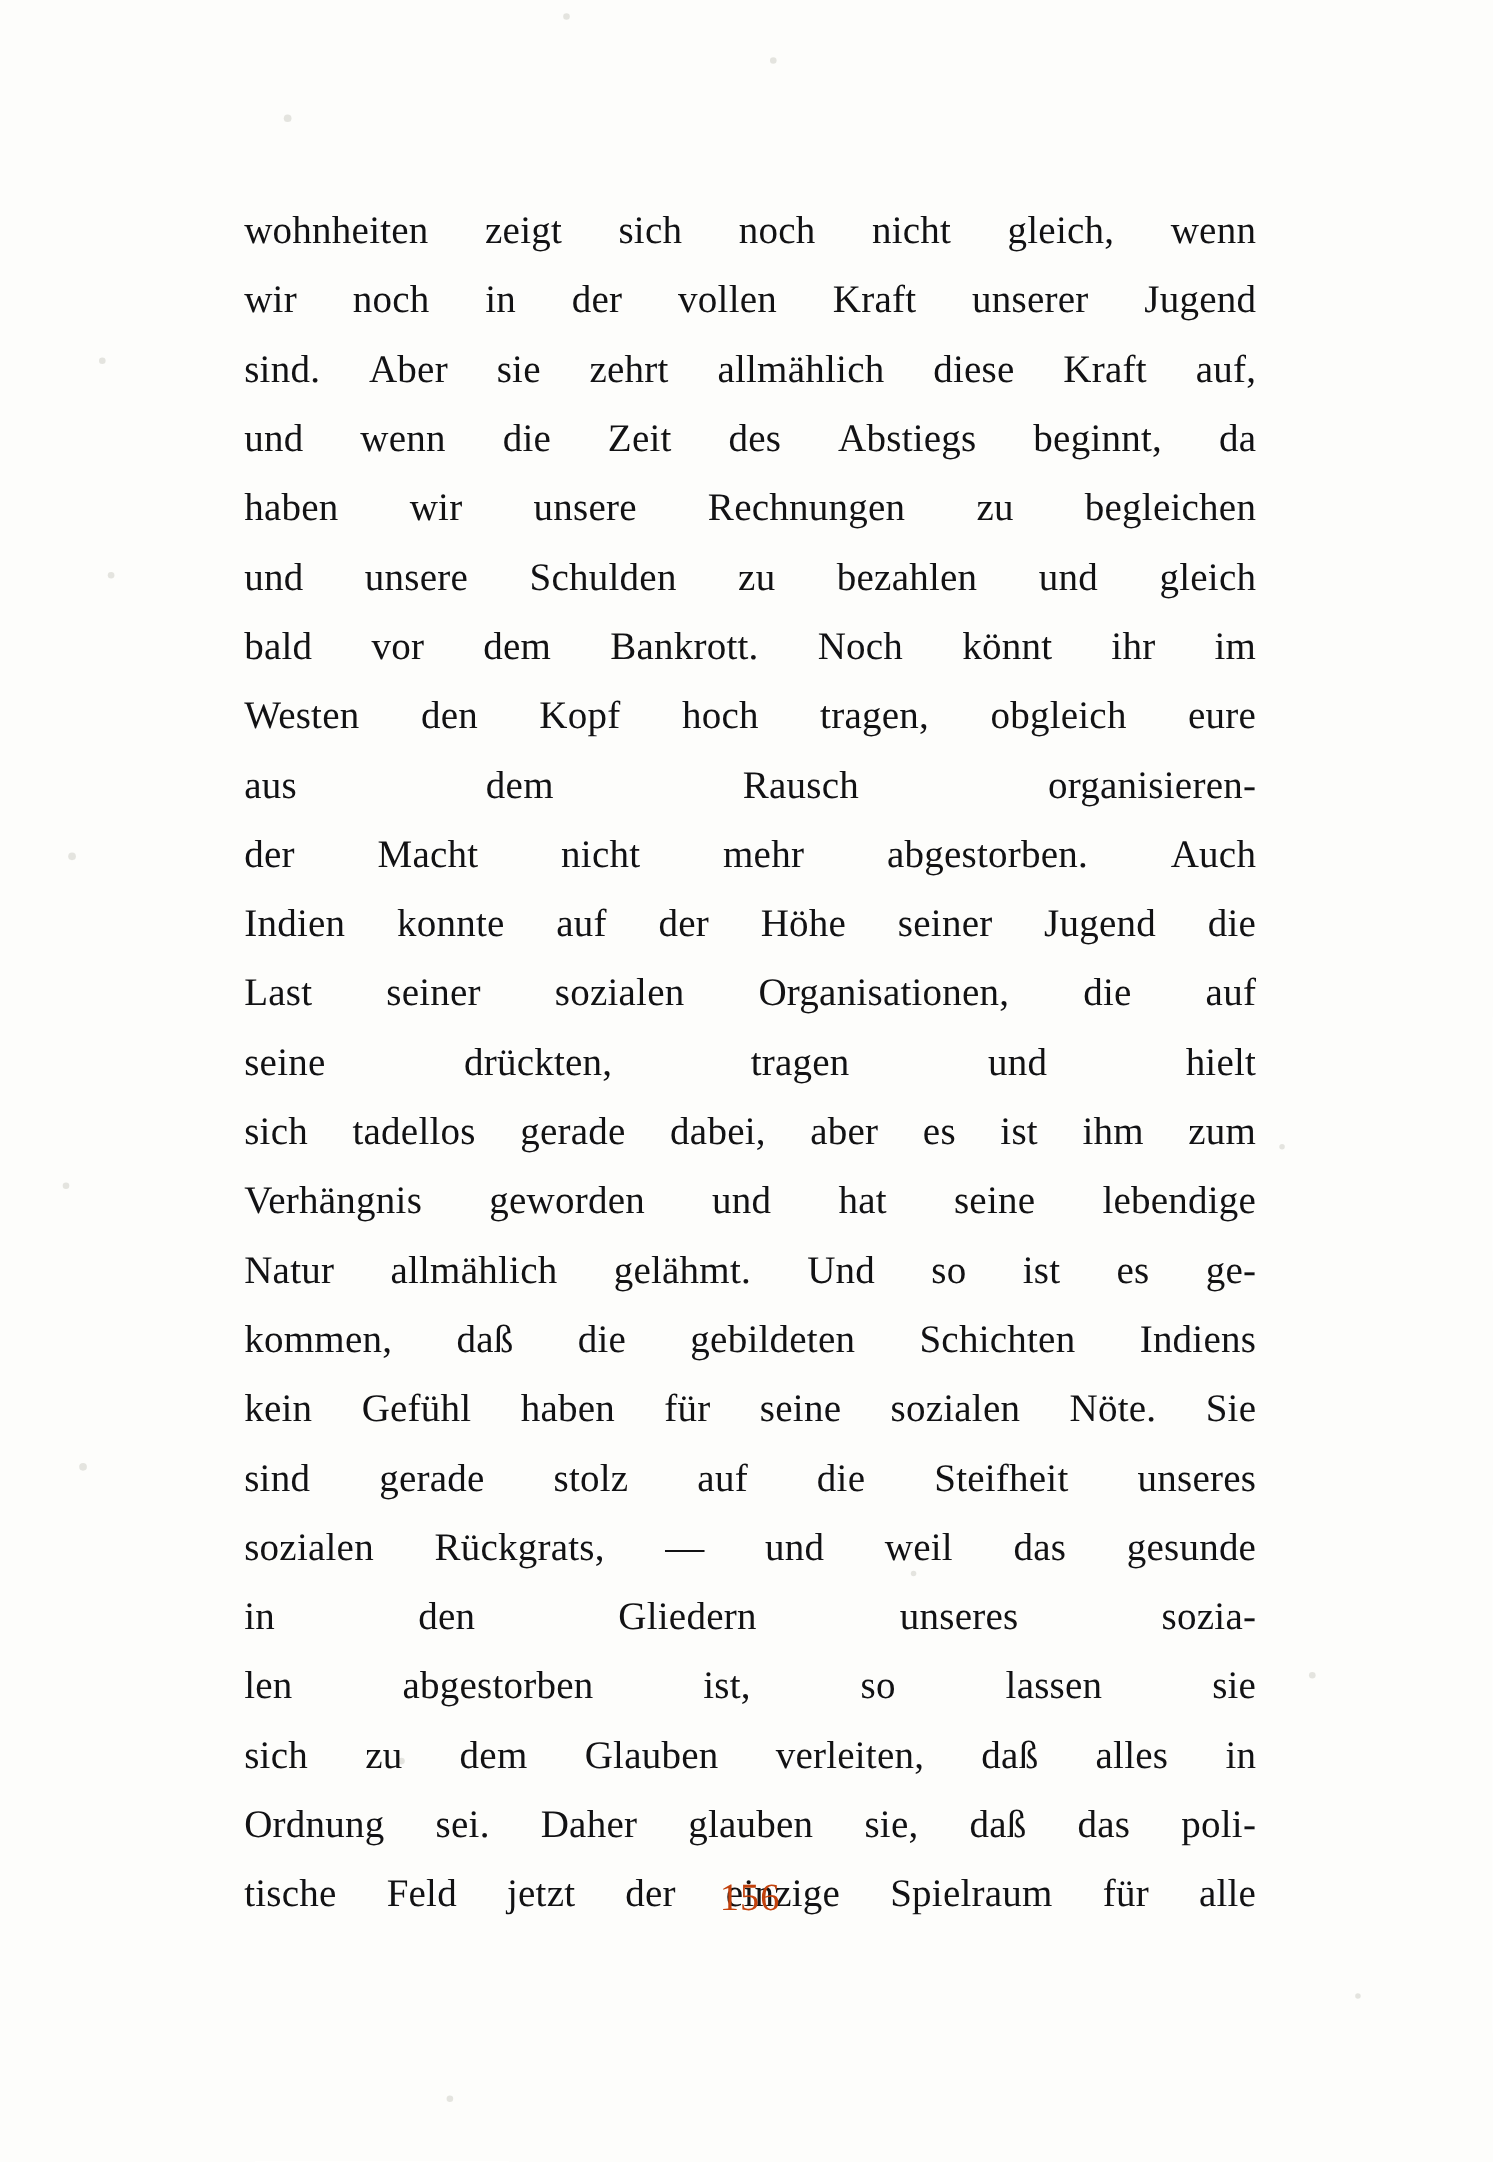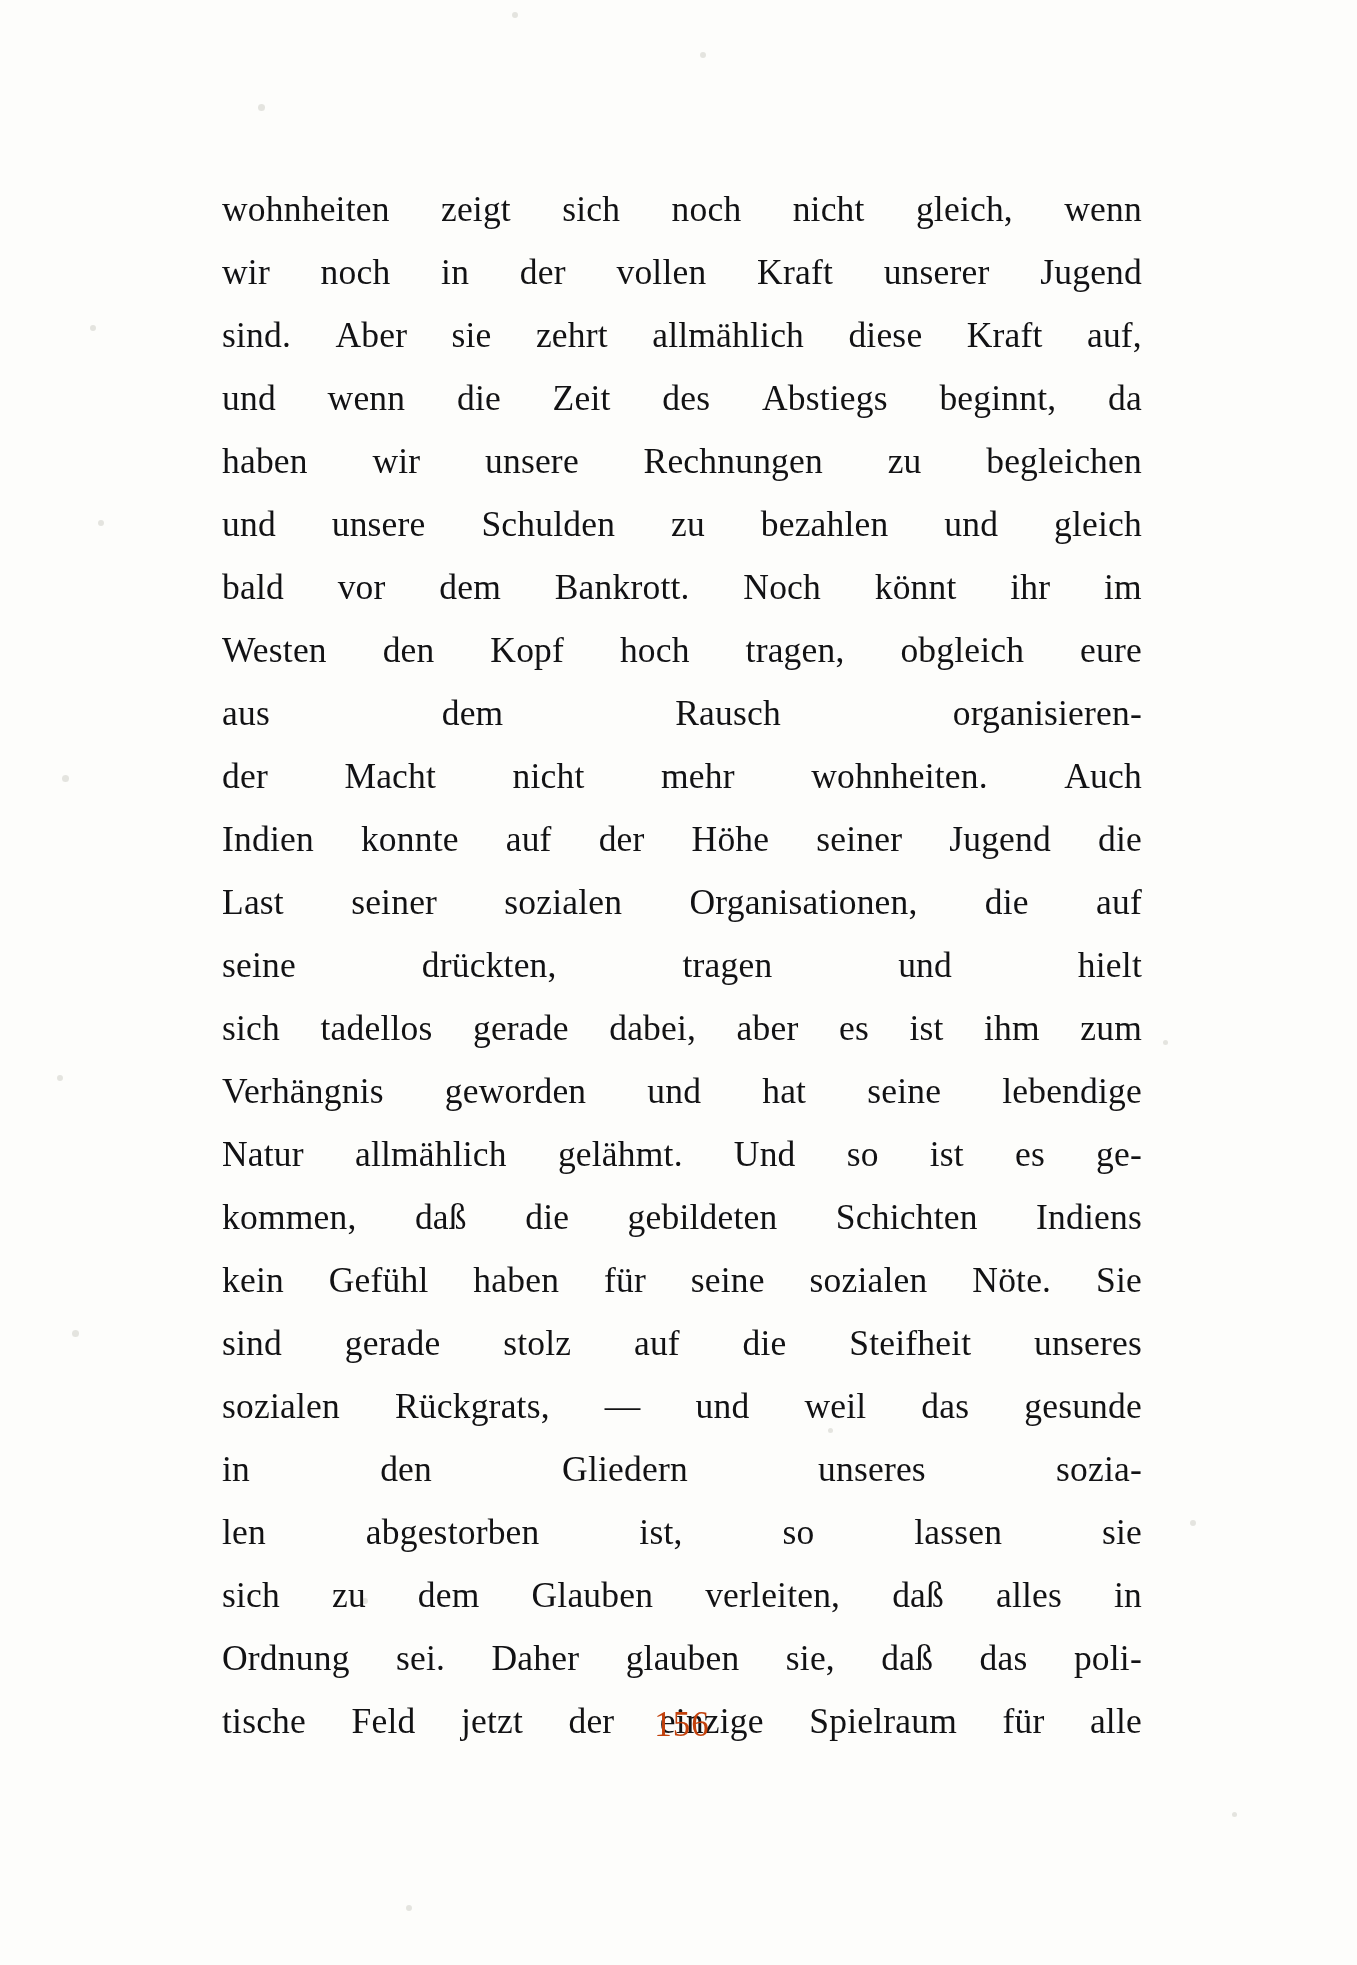--- a/index.html
+++ b/index.html
@@ -163,21 +163,21 @@
         <span>aus</span>
         <span>dem</span>
         <span>Rausch</span>
         <span>organisieren-</span>
       </div>
     <div class="line j">
         <span>der</span>
         <span>Macht</span>
         <span>nicht</span>
         <span>mehr</span>
-        <span>wohnheiten.</span>
+        <span>abgestorben.</span>
         <span>Auch</span>
       </div>
     <div class="line j">
         <span>Indien</span>
         <span>konnte</span>
         <span>auf</span>
         <span>der</span>
         <span>Höhe</span>
         <span>seiner</span>
         <span>Jugend</span>

